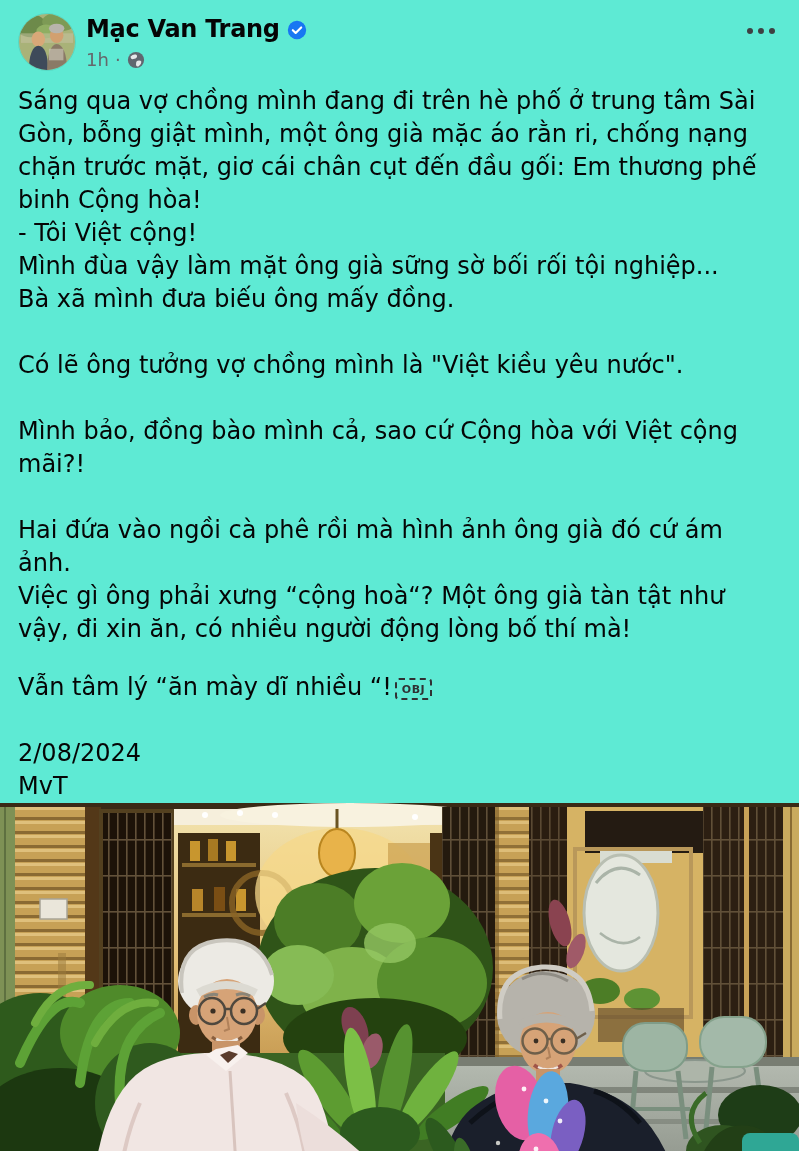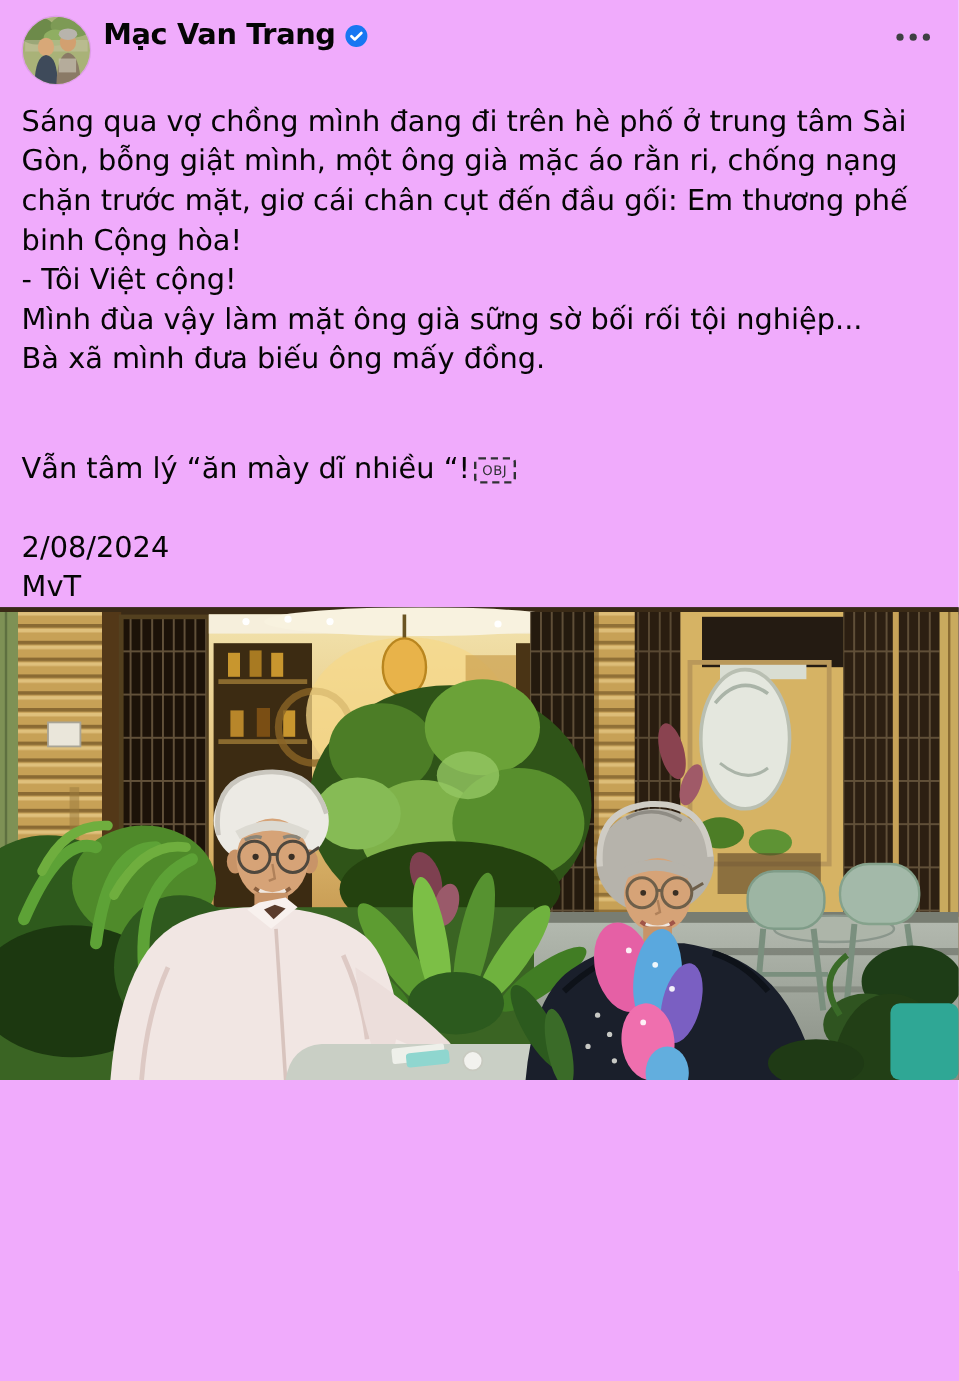--- a/index.html
+++ b/index.html
@@ -1,18 +1,18 @@
 <!DOCTYPE html>
 <html><head>
 <meta charset="utf-8">
 <style>
   * { box-sizing: border-box; margin: 0; padding: 0; }
   html,body { width:799px; height:1151px; background:#fff; overflow:hidden; }
   body { font-family:"DejaVu Sans","Liberation Sans",sans-serif; color:#050505; }
-  .page { width:799px; height:1151px; position:relative; background:#f0abfc; }
+  .page { width:799px; height:1151px; position:relative; background:#5eead4; }
 
   
   .header { display:flex; align-items:flex-start; padding:13px 16px 0 18px; position:relative; }
   .avatar { width:58px; height:58px; border-radius:50%; overflow:hidden; flex:0 0 58px;
             border:1px solid rgba(0,0,0,.08); }
   .avatar svg { display:block; width:100%; height:100%; }
   .hgroup { margin-left:10px; padding-top:2px; }
   .name-row { display:flex; align-items:center; gap:7px; }
   .author-name { font-size:24px; font-weight:bold; color:#050505; letter-spacing:-.3px; }
   .badge { width:20px; height:20px; display:inline-block; margin-top:2px; }
@@ -20,21 +20,21 @@
   .globe { width:18px; height:18px; display:inline-block; }
   .more-btn { position:absolute; right:18px; top:22px; display:flex; gap:5px; padding:6px; cursor:pointer; }
   .more-btn i { width:6px; height:6px; border-radius:50%; background:#3e4042; display:block; }
 
   
   .post-text { padding:14px 18px 0 18px; font-size:24px; line-height:33px; color:#050505; }
   .para { white-space:pre-line; margin-bottom:33px; }
   .para-tight { white-space:pre-line; margin-bottom:0; }
   .final-line { margin-bottom:33px; }
   .obj-chip { display:inline-block; border:2px dashed #2f3133; border-radius:4px;
-              font-size:11px; font-weight:normal; letter-spacing:.5px; line-height:1;
+              font-size:11px; font-weight:bold; letter-spacing:.5px; line-height:1;
               padding:4px 5px 3px; vertical-align:2px; margin-left:3px; color:#2f3133;margin-top:32px; }
 
   
   .photo { width:799px; height:394px; overflow:hidden; background:#2a2014; }
   .photo svg { display:block; }
 </style>
 </head>
 <body>
 
 <div class="page">
@@ -57,33 +57,46 @@
     </div>
     <div class="hgroup">
       <div class="name-row">
         <span class="author-name">Mạc Van Trang</span>
         <svg class="badge" viewBox="0 0 24 24">
           <circle cx="12" cy="12" r="11" fill="#1877f2"></circle>
           <path d="M12 1 l2.2 2 3-.6 1 2.9 2.9 1-.6 3 2 2.2-2 2.2.6 3-2.9 1-1 2.9-3-.6L12 23l-2.2-2-3 .6-1-2.9-2.9-1 .6-3L1.5 12l2-2.2-.6-3 2.9-1 1-2.9 3 .6z" fill="#1877f2"></path>
           <path d="M7 12.2 l3.4 3.3 L17 9" fill="none" stroke="#fff" stroke-width="2.6" stroke-linecap="round" stroke-linejoin="round"></path>
         </svg>
       </div>
+      <div class="meta-row">
+        <span>1h</span>
+        <span>·</span>
+        <svg class="globe" viewBox="0 0 20 20">
+          <circle cx="10" cy="10" r="9" fill="#606770"></circle>
+          <path d="M4 6 q3-3 6-2 q2 1 1 3 q-1 2-4 2 q-3 .5-3-3z" fill="#fff" opacity=".85"></path>
+          <path d="M11 11 q4-1 5 1 q0 3-3 5 q-3 1-3-2 q0-3 1-4z" fill="#fff" opacity=".85"></path>
+        </svg>
+      </div>
     </div>
     <div class="more-btn">
       <i></i>
         <i></i>
         <i></i>
     </div>
   </div>
 
   <div class="post-text">
     <div class="para">Sáng qua vợ chồng mình đang đi trên hè phố ở trung tâm Sài Gòn, bỗng giật mình, một ông già mặc áo rằn ri, chống nạng chặn trước mặt, giơ cái chân cụt đến đầu gối: Em thương phế binh Cộng hòa!
 - Tôi Việt cộng!
 Mình đùa vậy làm mặt ông già sững sờ bối rối tội nghiệp...
 Bà xã mình đưa biếu ông mấy đồng.</div>
+    <div class="para">Có lẽ ông tưởng vợ chồng mình là "Việt kiều yêu nước".</div>
+    <div class="para">Mình bảo, đồng bào mình cả, sao cứ Cộng hòa với Việt cộng mãi?!</div>
+    <div class="para-tight">Hai đứa vào ngồi cà phê rồi mà hình ảnh ông già đó cứ ám ảnh.
+Việc gì ông phải xưng “cộng hoà“? Một ông già tàn tật như vậy, đi xin ăn, có nhiều người động lòng bố thí mà!</div>
     <div class="final-line">
       <span>Vẫn tâm lý “ăn mày dĩ nhiều “!</span><span class="obj-chip">OBJ</span>
     </div>
     <div class="para-tight">2/08/2024
 MvT</div>
   </div>
 
   <figure class="photo">
     <svg width="799" height="394" viewBox="0 0 799 394" xmlns="http://www.w3.org/2000/svg">
       <defs>

